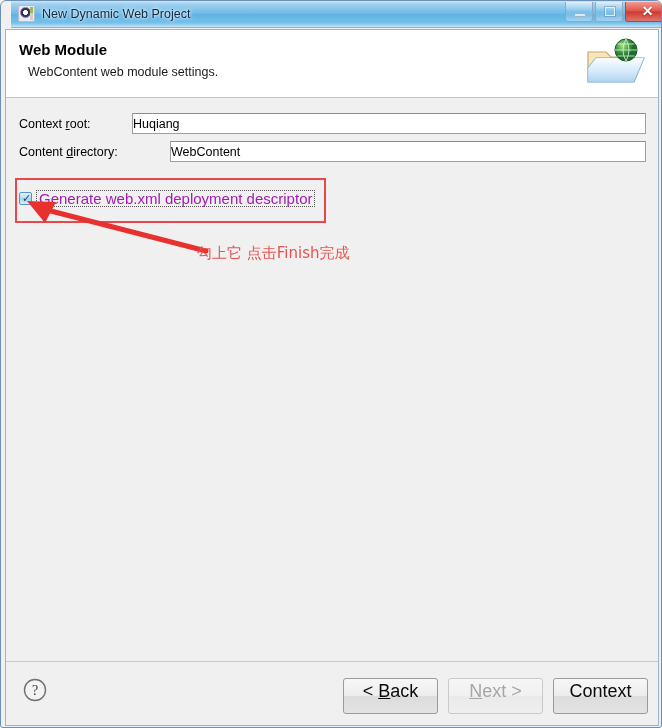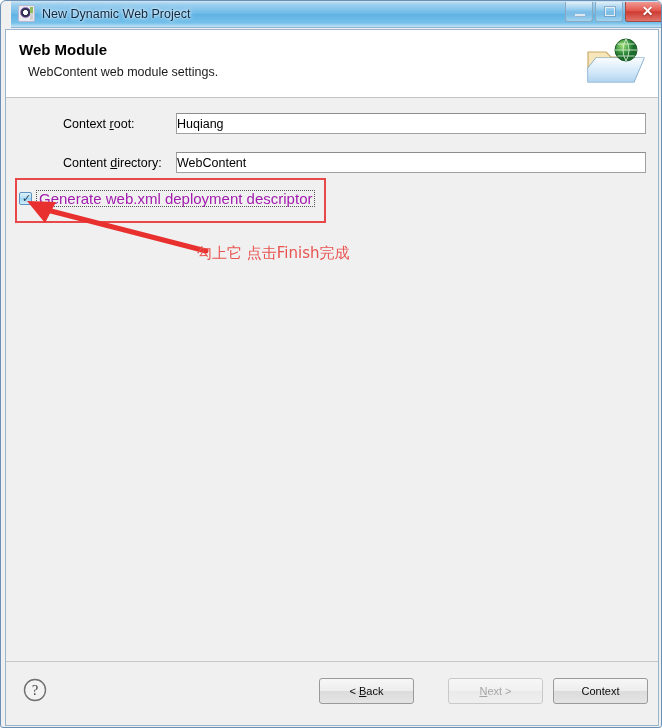--- a/index.html
+++ b/index.html
@@ -179,24 +179,23 @@
     background: #f0f0f0;
   }
 
   .field-row {
     position: absolute;
     height: 21px;
     left: 13px;
     right: 12px;
     display: flex;
     align-items: center;
-    margin-left: 44px;
   }
   .field-row.r1 { top: 15px; }
-  .field-row.r2 { top: 54px; }
+  .field-row.r2 { top: 43px; gap: 38px; }
   .field-label {
     width: 113px;
     font-size: 12.5px;
     color: #000;
     white-space: nowrap;
   }
   .field-label .u { text-decoration: underline; }
   .field-input {
     flex: 1;
     height: 21px;
@@ -288,39 +287,38 @@
     width: 26px; height: 26px;
   }
   .btns {
     position: absolute;
     right: 10px; top: 16px;
     display: flex;
     gap: 10px;
   }
   .btn {
     width: 95px;
-    height: 26px;
+    height: 36px;
     box-sizing: border-box;
     border: 1px solid #9a9a9a;
     border-radius: 3px;
     background: linear-gradient(to bottom, #f7f7f7 0%, #ededed 48%, #dcdcdc 52%, #e4e4e4 100%);
     font-family: "Liberation Sans", sans-serif;
-    font-size: 11px;
+    font-size: 18px;
     color: #0b0b0b;
     text-align: center;
     line-height: 24px;
     cursor: default;
     position: relative;
   }
   .btn .u { text-decoration: underline; }
   .btn.disabled {
     color: #a6a6a6;
     background: linear-gradient(to bottom, #f6f6f6 0%, #f1f1f1 48%, #eaeaea 52%, #efefef 100%);
     border-color: #c9c9c9;
-    margin-left: 24px;
   }
   .btn.default {
     border: 1px solid #3c97d4;
     box-shadow: 0 0 0 1px #bfe1f5 inset;
     background: linear-gradient(to bottom, #f4fafe 0%, #e8f2fa 48%, #d8e8f5 52%, #e6f1fa 100%);
   }
 </style>
 </head>
 <body>
 

